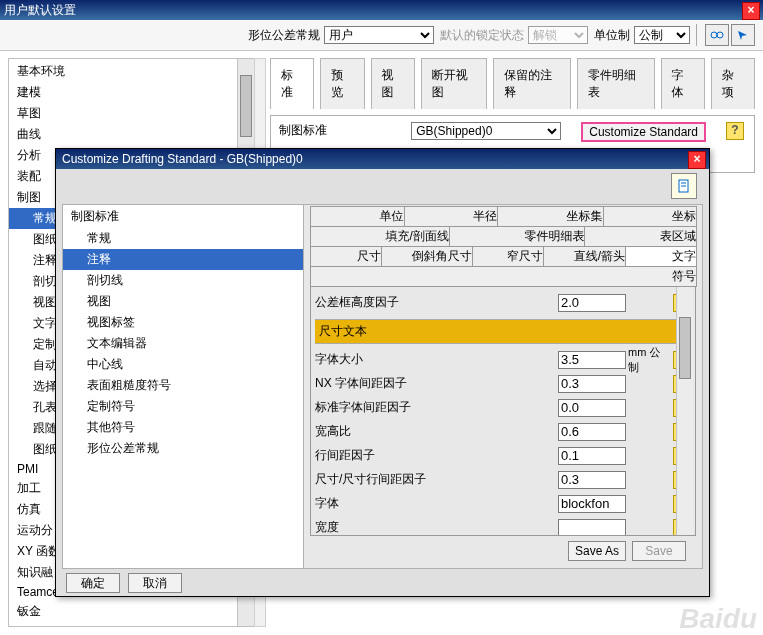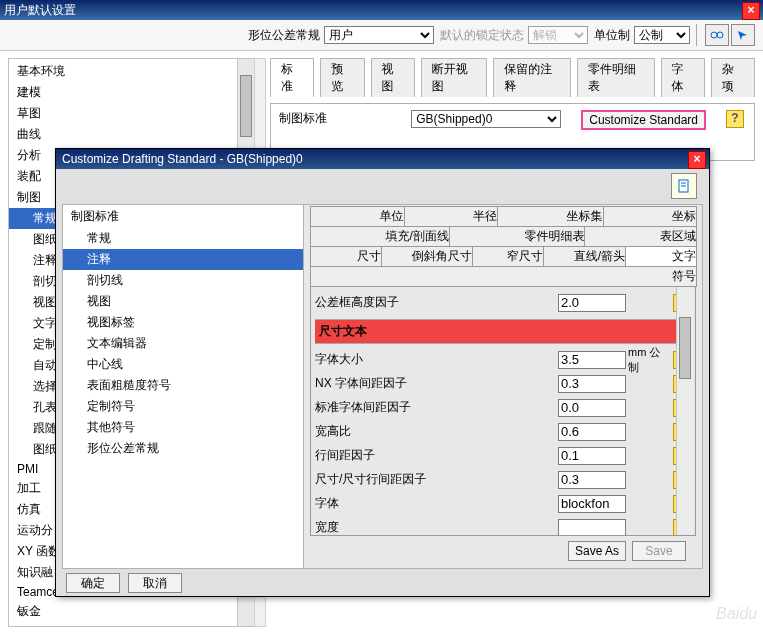--- a/index.html
+++ b/index.html
@@ -17,21 +17,21 @@
   .bumpbar{position:absolute;left:254px;top:58px;width:10px;bottom:8px;background:#f0f0f0;border:1px solid #d0d0d0}
   .tree{list-style:none;margin:0;padding:2px 0}
   .tree li{padding:2px 8px;cursor:default;white-space:nowrap}
   .tree .sub{padding-left:24px}
   .tree li.sel{background:#316ac5;color:#fff}
   .scrollv{position:absolute;right:0;top:0;bottom:0;width:16px;background:#e8e8e8;border-left:1px solid #c4c4c4}
   .scrollthumb{position:absolute;left:2px;right:2px;background:#c4c4c4;border:1px solid #888;top:16px;height:60px}
 
   .rightbox{position:absolute;left:270px;right:8px;top:58px;bottom:8px;background:#fff}
   .tabs{display:flex;gap:6px;margin-bottom:6px}
-  .tab{border:1px solid #b5b5b5;border-bottom:none;background:#eee;padding:2px 10px;font-size:12px;cursor:pointer}
+  .tab{border:1px solid #b5b5b5;border-bottom:none;background:#eee;padding:8px 10px;font-size:12px;cursor:pointer}
   .tab:first-child{background:#fff}
   .groupbox{border:1px solid #b0b0b0;padding:6px 8px;position:relative;min-height:44px}
   .btn{border:2px solid #ec4899;background:#f2f2f2;height:20px;font-size:12px;padding:0 6px;cursor:pointer}
   .help{width:16px;height:16px;background:#ffe36b;border:1px solid #b89a00;color:#555;font-weight:bold;text-align:center;line-height:14px;display:inline-block}
 
   
   .modal{position:absolute;left:55px;top:148px;width:653px;height:447px;border:1px solid #000;background:#e0e0e0;box-shadow:2px 2px 6px rgba(0,0,0,.35);z-index:10}
   .m-title{height:20px;background:linear-gradient(#0a246a,#2a558c);color:#fff;display:flex;align-items:center;padding:0 6px;position:relative;font-size:12px}
   .m-title .close{position:absolute;right:3px;top:2px;width:16px;height:16px;background:#f33;color:#fff;font-weight:bold;text-align:center;line-height:14px;cursor:pointer;border:1px solid #a00}
   .m-body{position:absolute;top:20px;left:0;right:0;bottom:0;display:flex;flex-direction:column}
@@ -46,28 +46,28 @@
   .m-right{flex:1;padding:2px 6px 2px 6px;position:relative;background:#e8e8e8;overflow:hidden}
   .r-tabs{display:flex;flex-wrap:wrap}
   .rtab{border:1px solid #999;background:#eee;padding:1px 0;font-size:12px;text-align:right;cursor:pointer;flex:1 1 auto;min-width:70px;margin:-1px -1px 0 0}
   .rtab.on{background:#fff}
   .r-pane{border:1px solid #999;background:#e8e8e8;padding:4px 4px;height:240px;overflow:hidden;position:relative;margin-top:-1px}
   .row{display:flex;align-items:center;height:24px}
   .row .lab{flex:1}
   .row input{border:1px solid #7a7a7a;height:16px;font-size:13px;width:62px;text-align:left;padding:0 2px;background:#fff}
   .row .unit{width:42px;font-size:11px;padding-left:2px}
   .row .hh{margin-left:3px}
-  .gtitle{font-weight:bold;border-top:1px solid #aaa;border-bottom:1px solid #aaa;padding:3px 4px;margin:4px 0;background:#ef4444}
+  .gtitle{font-weight:normal;border-top:1px solid #aaa;border-bottom:1px solid #aaa;padding:3px 4px;margin:4px 0;background:#eab308}
   .m-foot{height:30px;display:flex;align-items:center;justify-content:flex-end;padding:0 10px;gap:6px}
   .m-bottom{height:26px;display:flex;align-items:center;padding:0 10px;gap:8px}
   .dlgbtn{border:1px solid #888;background:#f2f2f2;height:20px;font-size:12px;min-width:54px;cursor:pointer}
   .vsb{position:absolute;right:2px;top:0;bottom:0;width:16px;background:#ececec;border-left:1px solid #c4c4c4}
   .vsb .th{position:absolute;left:2px;right:2px;top:30px;height:60px;background:#c4c4c4;border:1px solid #888}
 
-  .wm{position:absolute;right:6px;bottom:12px;font-size:16px;color:rgba(0,0,0,.12);font-weight:normal;font-style:italic;z-index:20;pointer-events:none}
+  .wm{position:absolute;right:6px;bottom:0;font-size:28px;color:rgba(0,0,0,.12);font-weight:bold;font-style:italic;z-index:20;pointer-events:none}
 </style>
 </head>
 <body>
 
 <div class="titlebar">
   <span>用户默认设置</span>
   <span class="close">×</span>
 </div>
 
 <div class="topctl">

